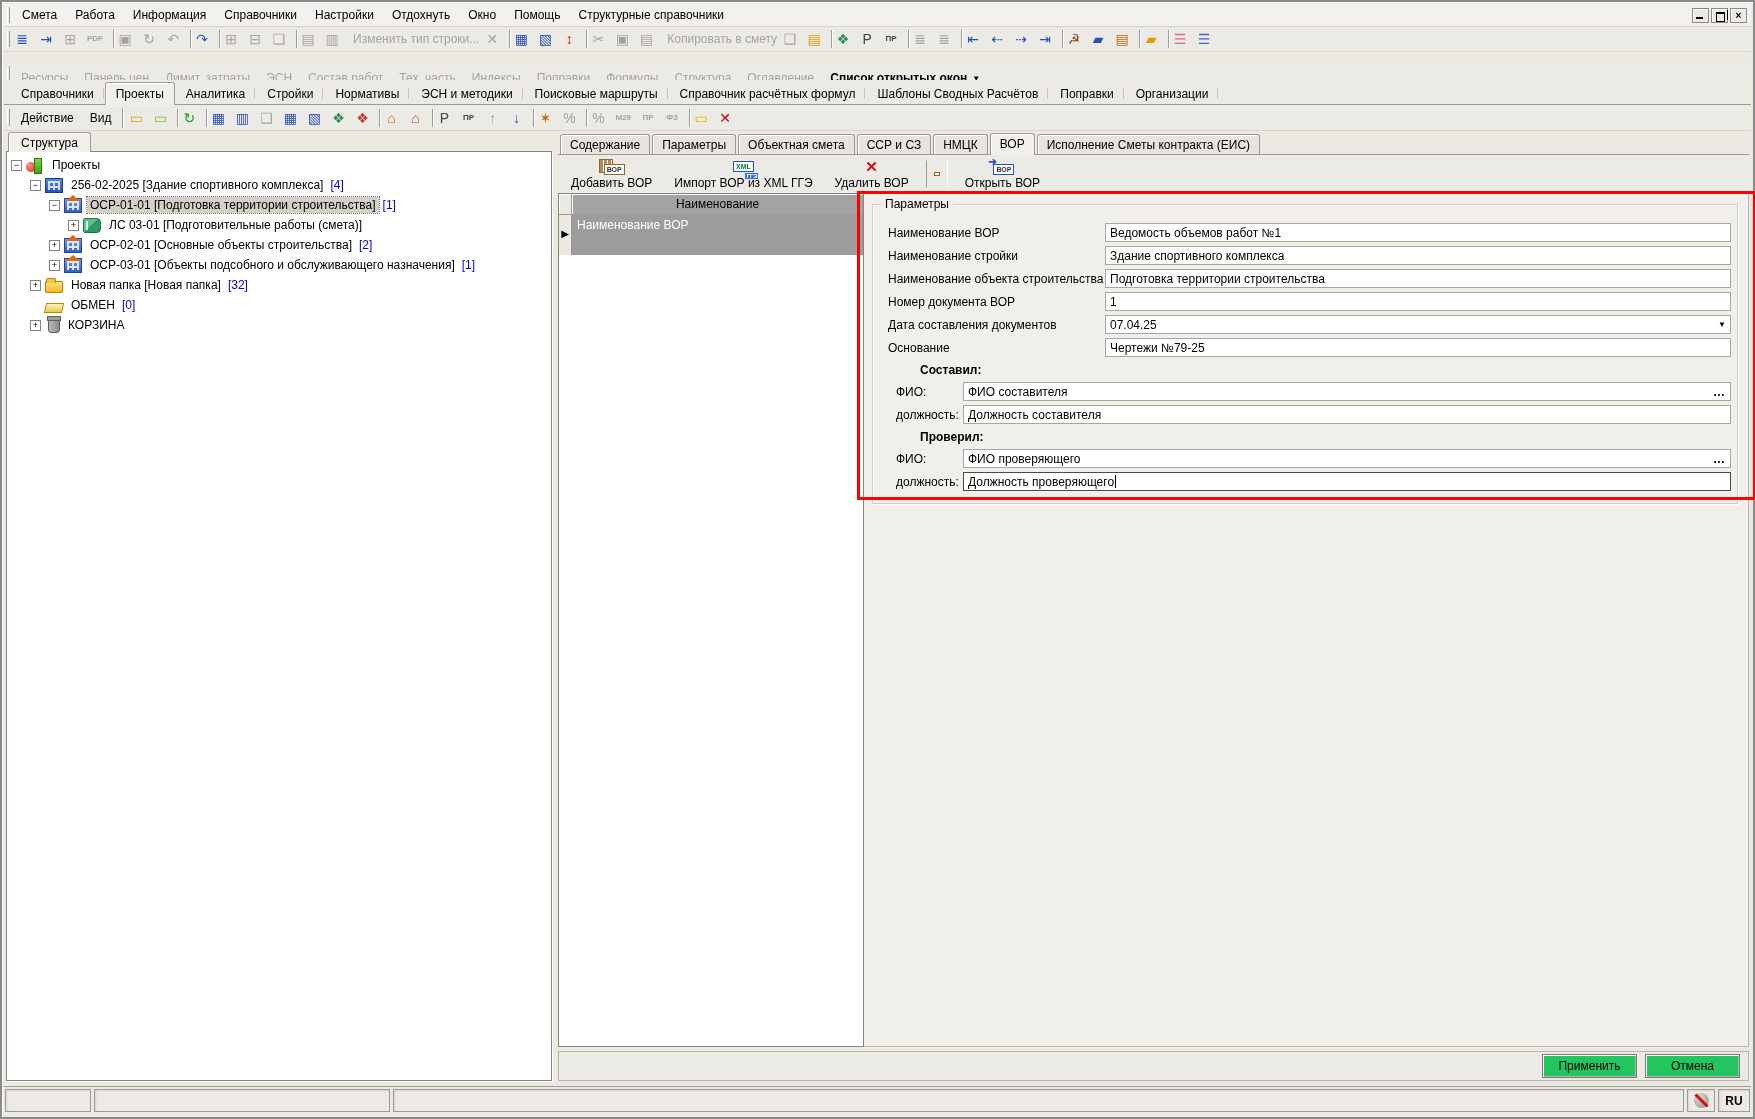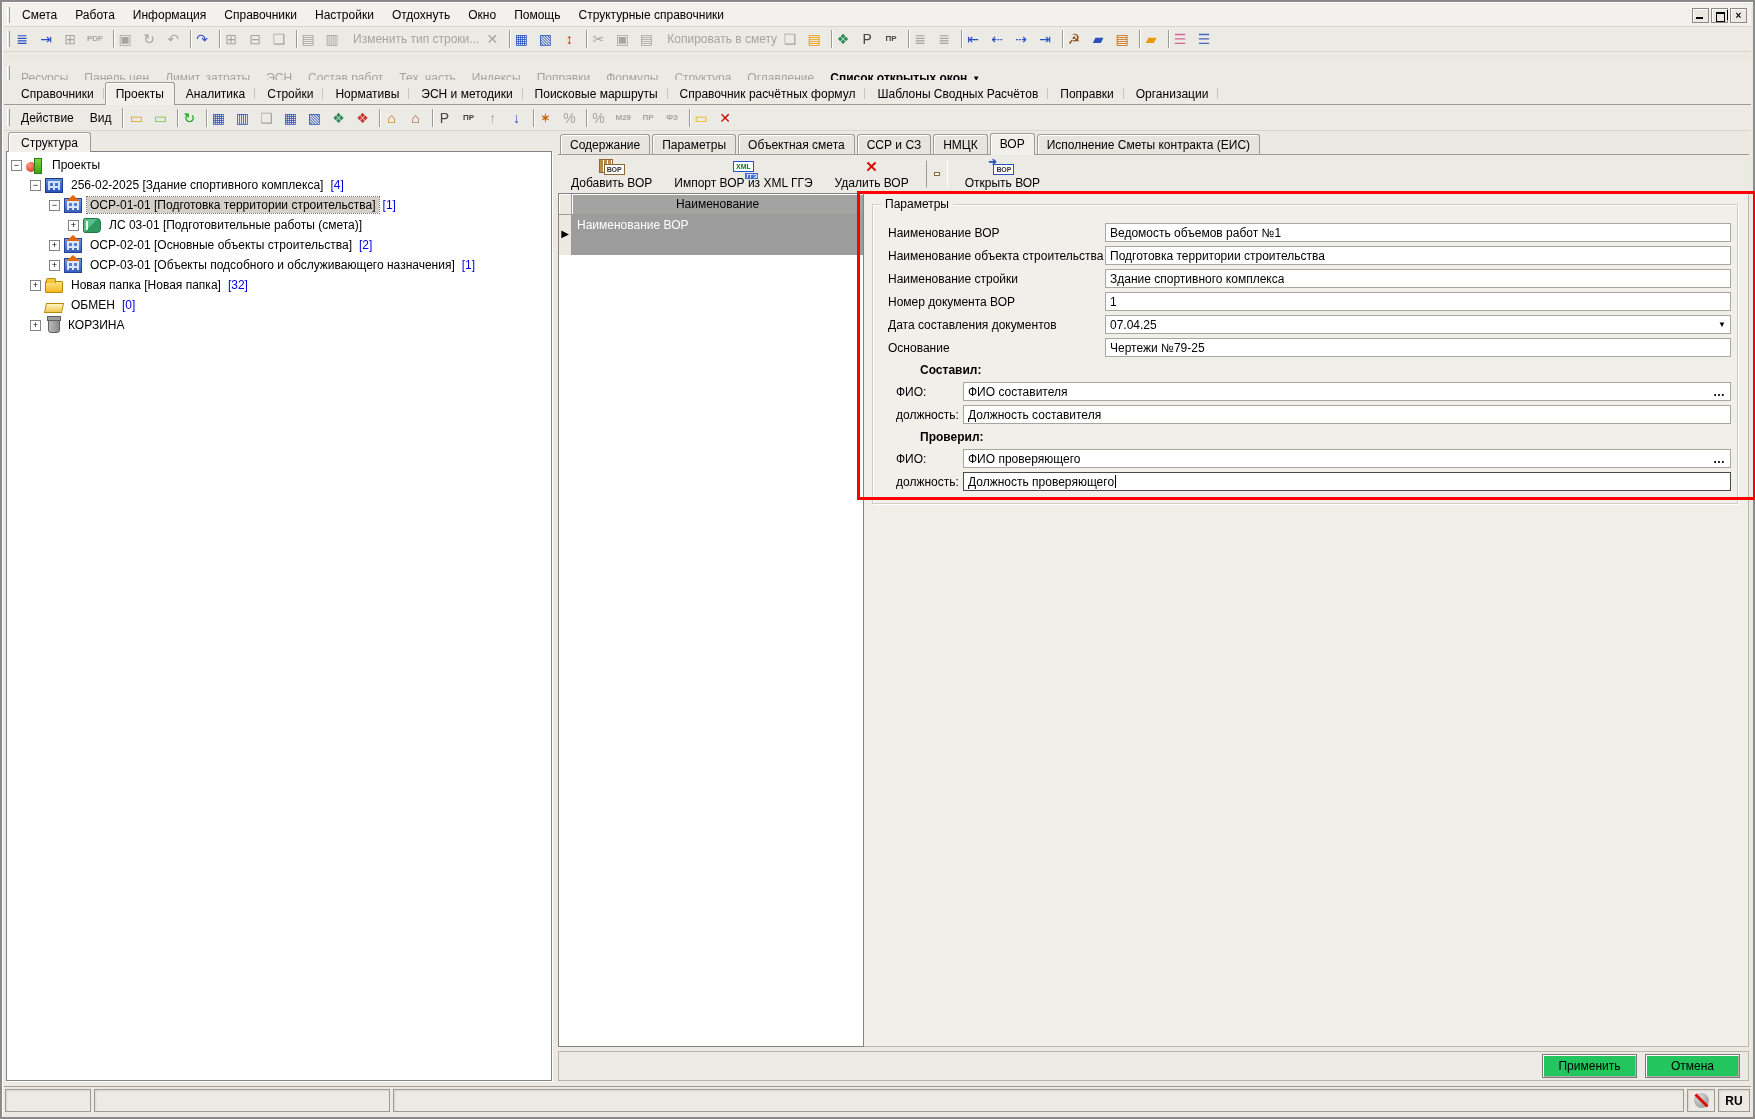--- a/index.html
+++ b/index.html
@@ -829,31 +829,31 @@
 
               <div class="frow">
                 <span class="flabel">Наименование ВОР</span>
                 <div class="fvalue">
                   <span class="ftext">Ведомость объемов работ №1</span>
 
                 </div>
               </div>
 
               <div class="frow">
+                <span class="flabel">Наименование стройки</span>
+                <div class="fvalue">
+                  <span class="ftext">Здание спортивного комплекса</span>
+
+                </div>
+              </div>
+
+              <div class="frow">
                 <span class="flabel">Наименование объекта строительства</span>
                 <div class="fvalue">
                   <span class="ftext">Подготовка территории строительства</span>
-
-                </div>
-              </div>
-
-              <div class="frow">
-                <span class="flabel">Наименование стройки</span>
-                <div class="fvalue">
-                  <span class="ftext">Здание спортивного комплекса</span>
 
                 </div>
               </div>
 
               <div class="frow">
                 <span class="flabel">Номер документа ВОР</span>
                 <div class="fvalue">
                   <span class="ftext">1</span>
 
                 </div>

